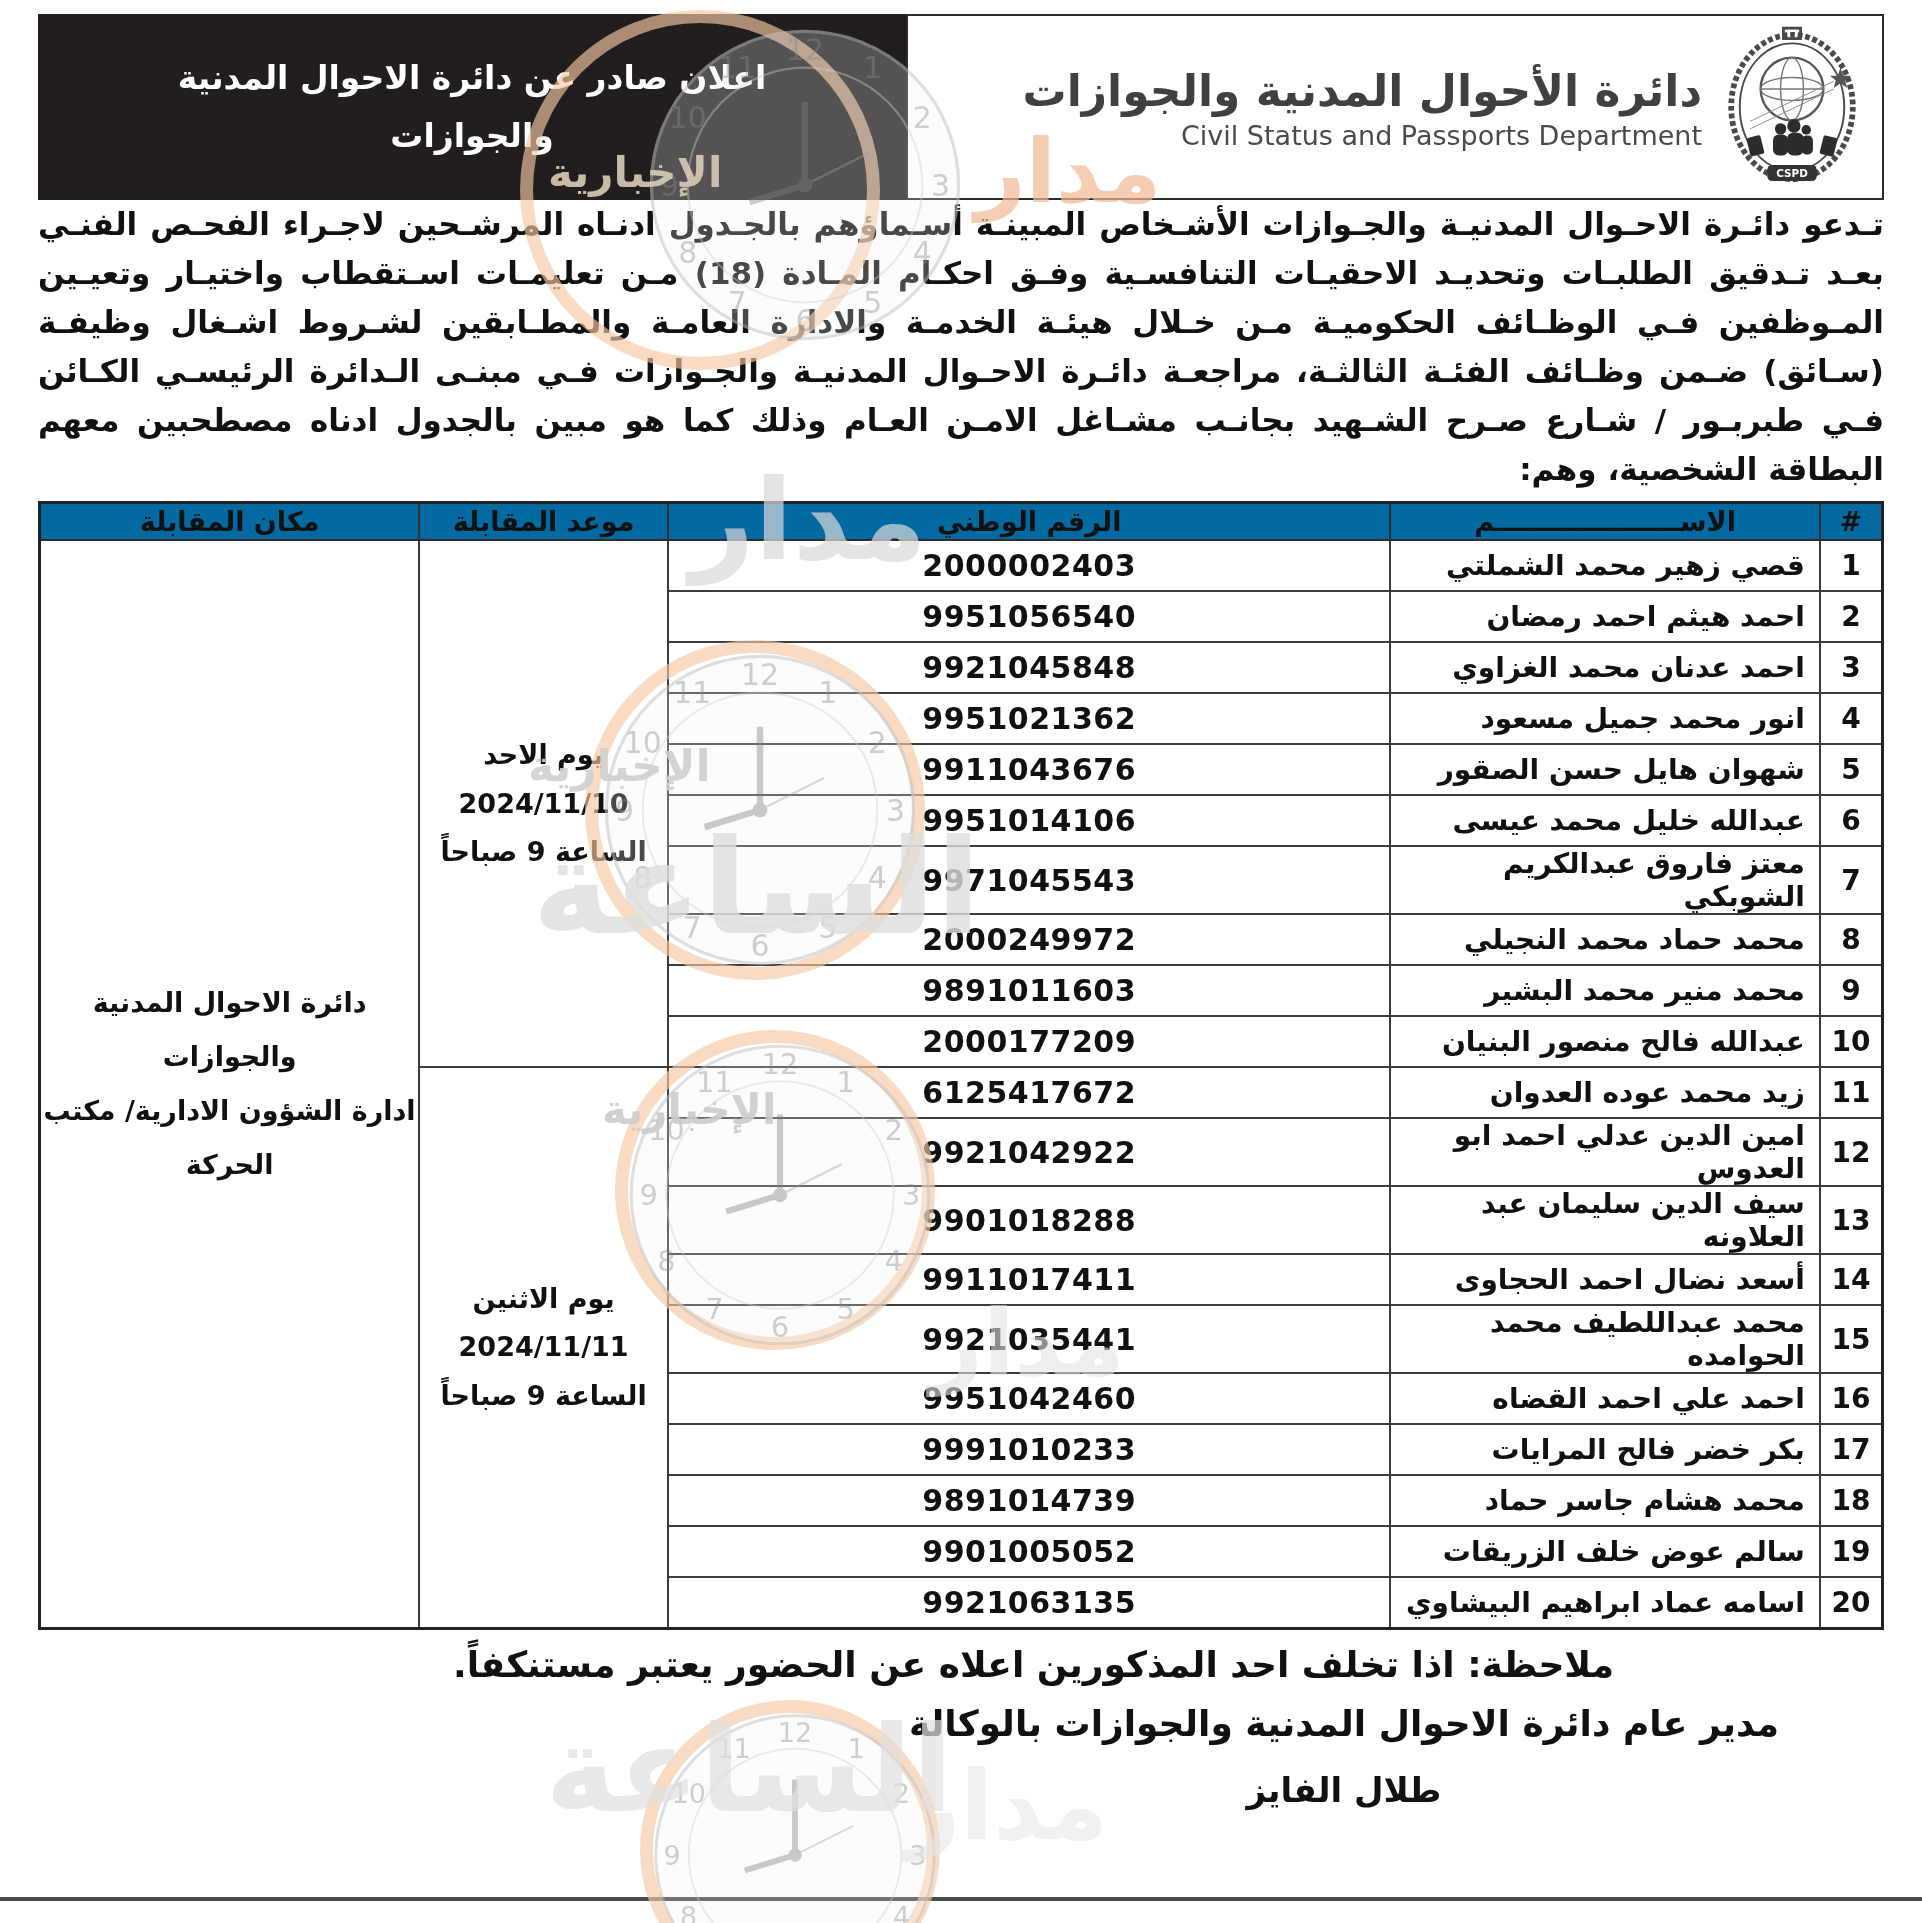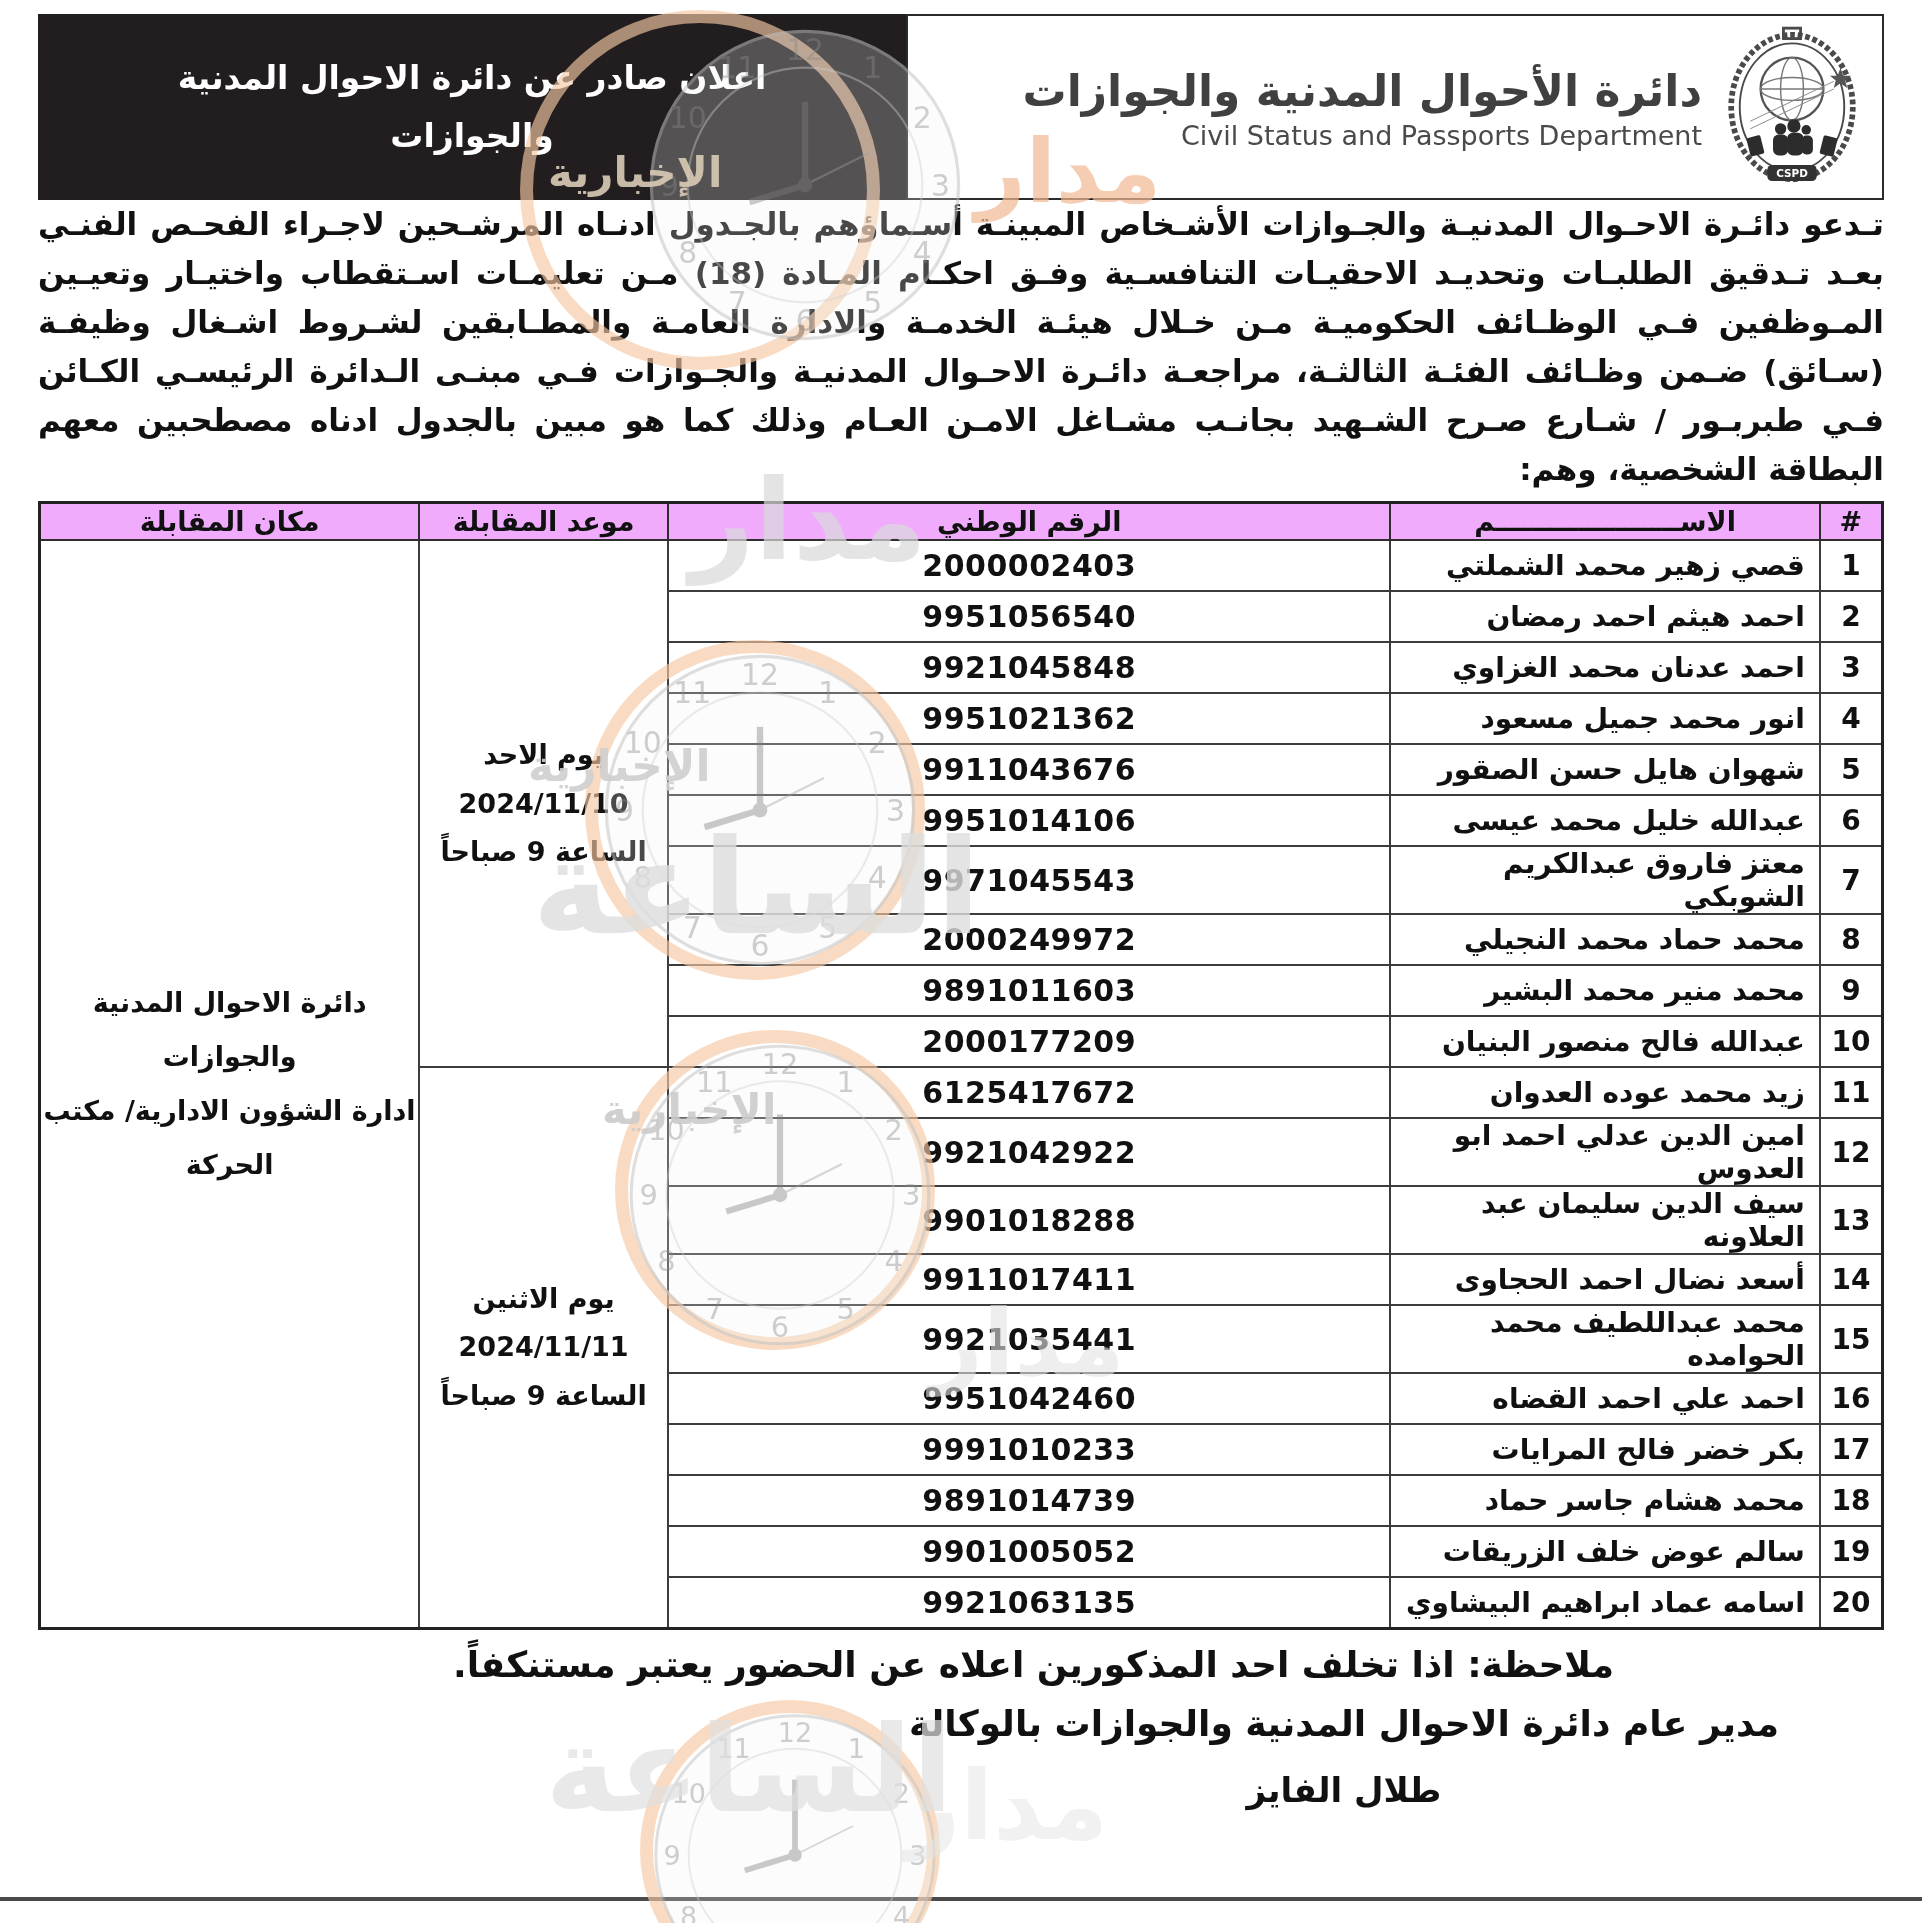--- a/index.html
+++ b/index.html
@@ -43,21 +43,21 @@
     font-size:31px; font-weight:700; line-height:1.58;
     text-align:justify; text-align-last:right; margin-bottom:7px;
   }
   
   table.cand{
     position:relative; z-index:2;
     width:100%; border-collapse:collapse; table-layout:fixed;
     border:3px solid #222;
   }
   table.cand th{
-    background:#f0abfc; border:2px solid #2e2e2e;
+    background:#0369a1; border:2px solid #2e2e2e;
     font-size:27px; font-weight:700; height:38px; text-align:center;
   }
   table.cand td{ border:2px solid #3c3c3c; font-weight:700; }
   td.num-cell{ text-align:center; font-size:28px; }
   td.name-cell{ text-align:right; padding-right:14px; font-size:28px; }
   td.id-cell{ text-align:center; font-size:30px; letter-spacing:.5px;margin-left:41px; }
   td.slot-cell{ text-align:center; font-size:27px; white-space:pre-line; line-height:1.8; vertical-align:middle; }
   td.loc-cell{ text-align:center; font-size:27px; white-space:pre-line; line-height:2.0; vertical-align:middle; }
   table.cand tbody tr{ height:51px; }
   

